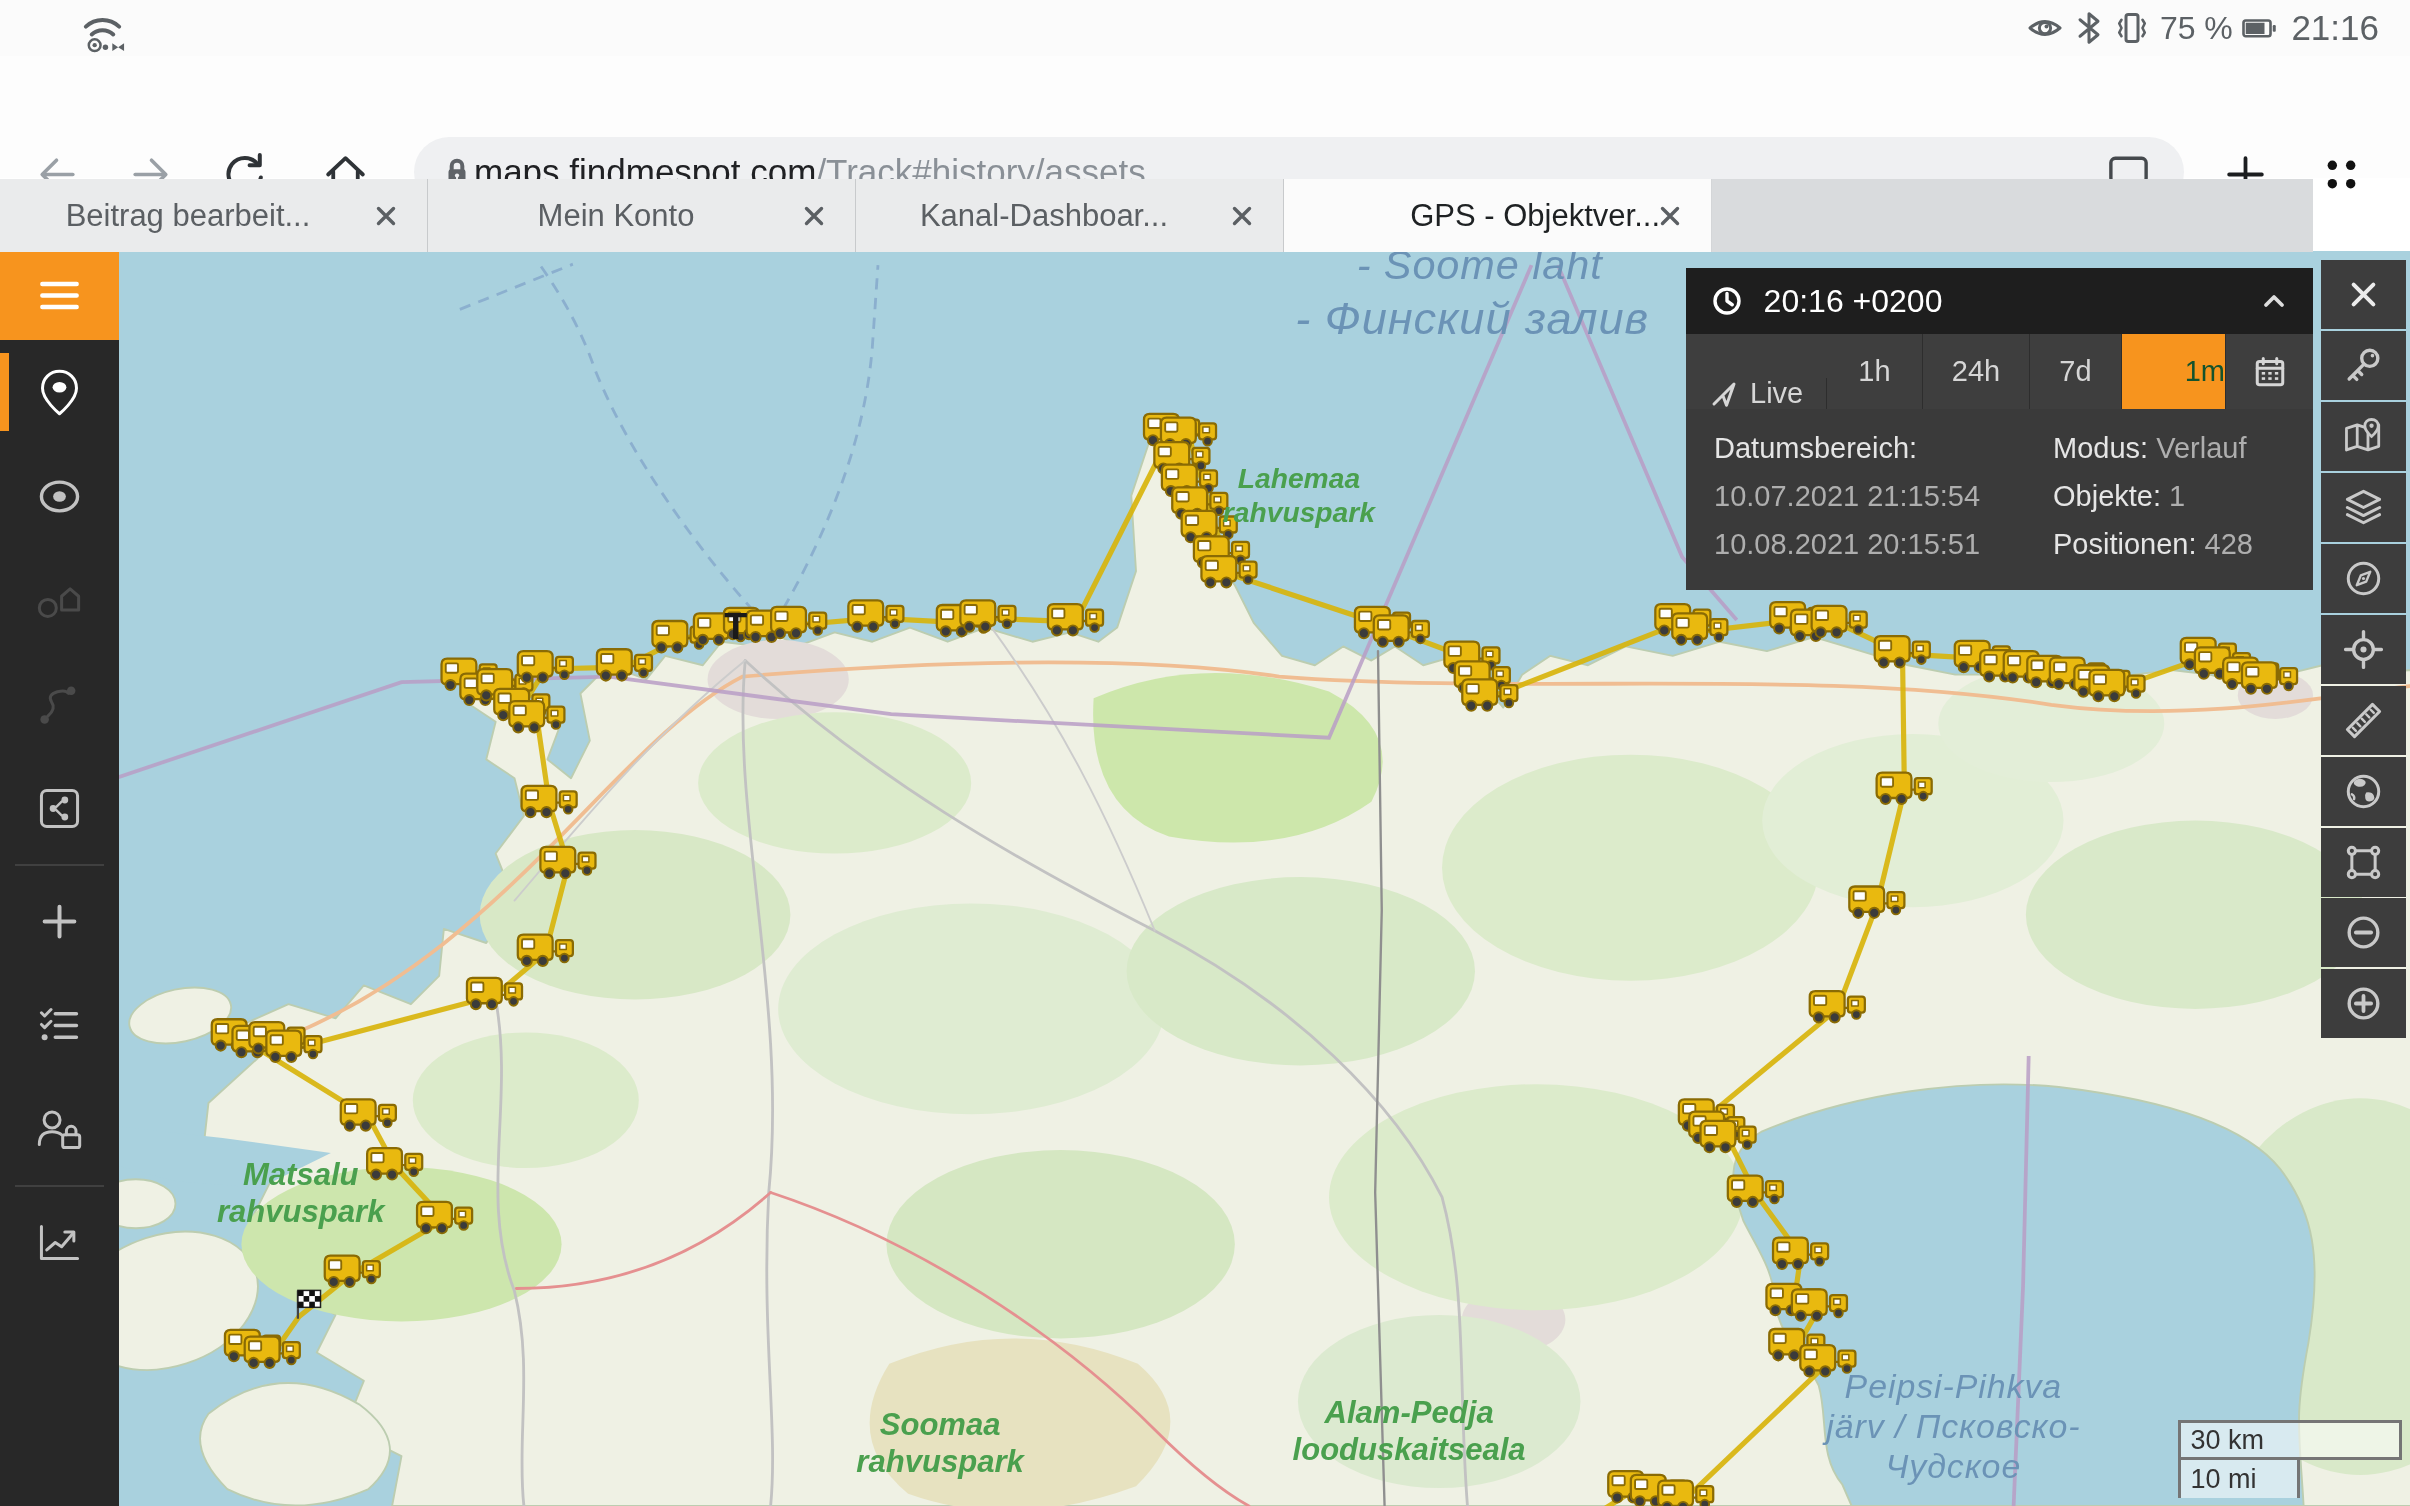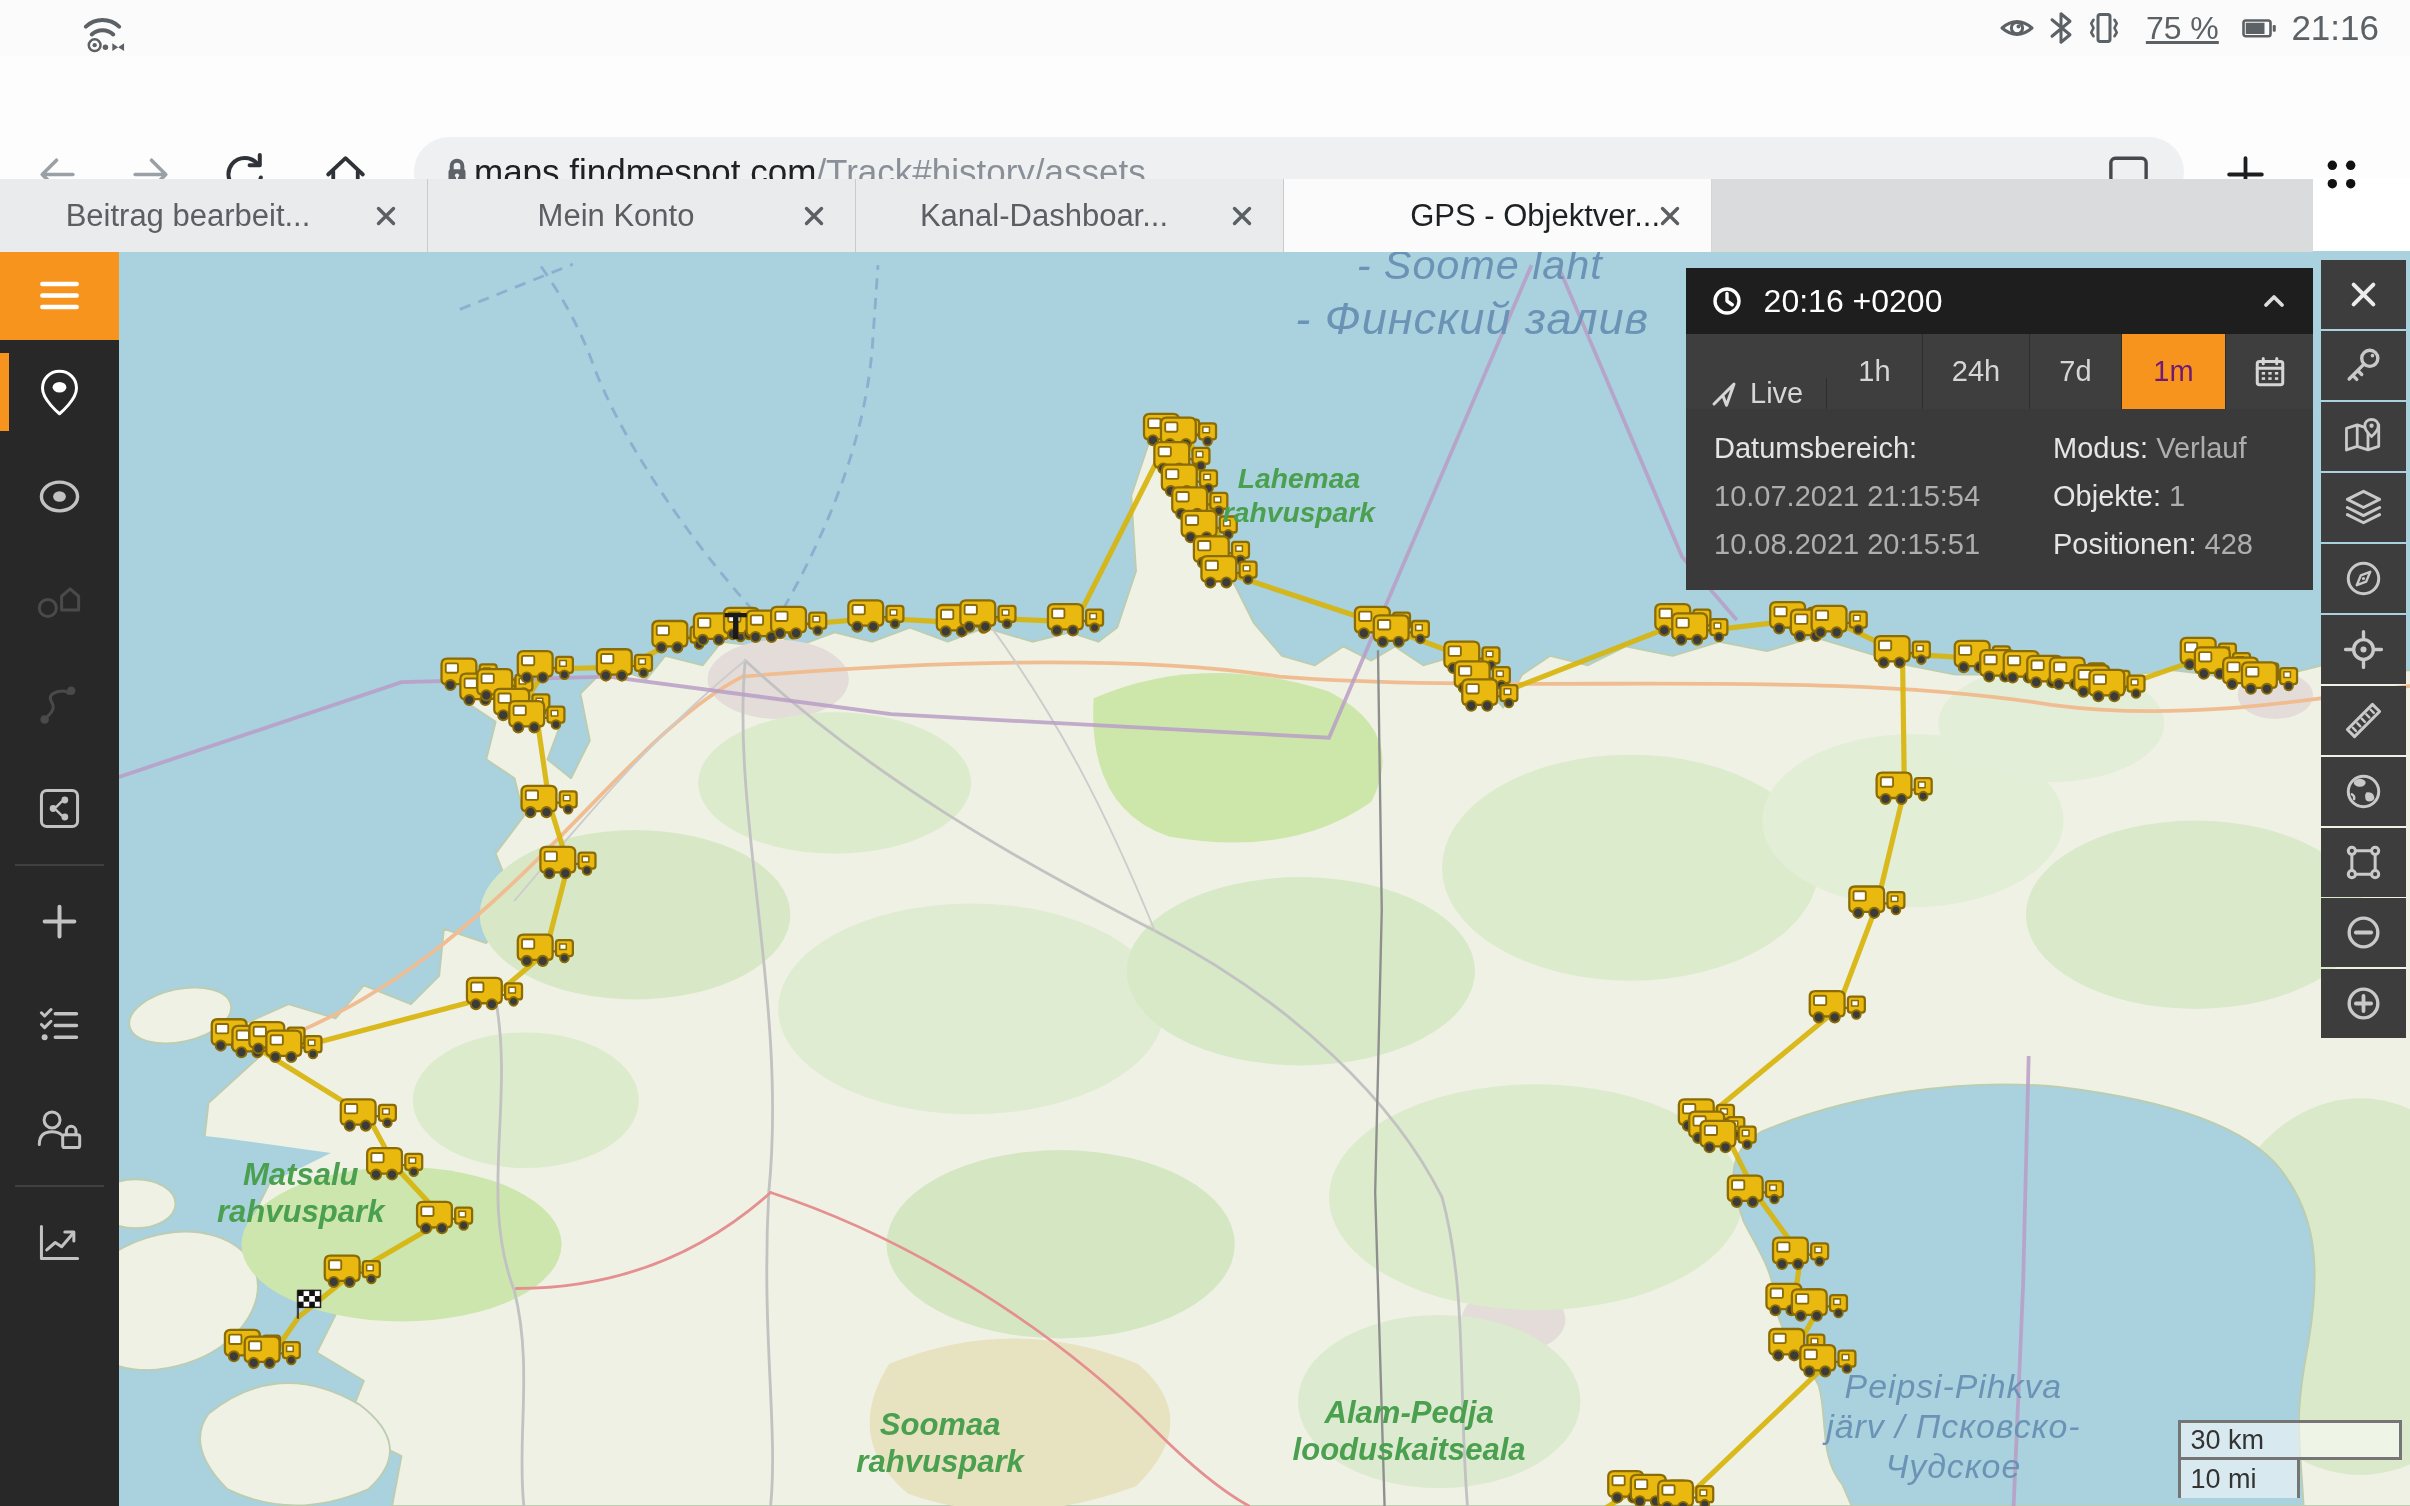--- a/index.html
+++ b/index.html
@@ -6,21 +6,21 @@
   body{width:2411px;height:1507px;overflow:hidden;position:relative;background:#fff;
        font-family:"Liberation Sans",sans-serif;}
   .icon{display:block;}
   .icon path,.icon circle,.icon rect,.icon line,.icon ellipse{vector-effect:non-scaling-stroke;}
 
   
   #status-bar{position:absolute;left:0;top:0;width:2411px;height:56px;background:#fbfbfb;z-index:30;}
   .st-left{position:absolute;left:79px;top:7.5px;width:47px;height:47px;color:#5c6165;}
   .st-right{position:absolute;right:32px;top:0;height:56px;display:flex;align-items:center;gap:7.5px;color:#5c6165;}
   .st-right .icon{width:36px;height:36px;}
-  .st-batt-text{font-size:32px;margin:0 16px;text-decoration:underline;}
+  .st-batt-text{font-size:32px;margin:0 2px;}
   .st-time{font-size:35px;margin-left:5.6px;}
 
   
   #browser-bar{position:absolute;left:0;top:56px;width:2411px;height:122px;background:#fdfdfd;z-index:30;}
   .nav-btn{position:absolute;top:84px;width:68px;height:68px;display:flex;align-items:center;justify-content:center;}
   .nav-btn .icon{width:49px;height:49px;}
   #back-btn{left:22.6px;color:#9aa0a6;}
   #fwd-btn{left:117px;color:#9aa0a6;}
   #reload-btn{left:211px;color:#2f3337;}
   #home-btn{left:311px;color:#2f3337;}
@@ -67,21 +67,21 @@
   
   #tracker-panel{position:absolute;left:1567px;top:17px;width:627px;z-index:12;color:#fff;}
   .tp-header{height:66px;background:#1e1e1e;display:flex;align-items:center;padding:0 22.6px;box-sizing:border-box;}
   .tp-header .tp-clock .icon{width:36px;height:36px;color:#fff;}
   .tp-time{font-size:32px;margin-left:19px;flex:1;}
   .tp-collapse .icon{width:32px;height:32px;color:#ddd;}
   .tp-buttons{display:flex;background:#3e3e3e;height:75px;}
   .tp-btn{display:flex;align-items:center;justify-content:center;gap:11.3px;font-size:29px;color:#d6d6d6;
           border-right:1.9px solid #2d2d2d;box-sizing:border-box;}
   .tp-btn .icon{width:30px;height:30px;}
-  .tp-btn.selected{background:#f7941e;color:#701a75;}
+  .tp-btn.selected{background:#f7941e;color:#14532d;justify-content:flex-end;}
   .tp-cal{flex:1;border-right:none;}
   .tp-cal .icon{width:36px;height:36px;}
   .tp-details{background:#3a3a3a;padding:22.6px 28px 28px;box-sizing:border-box;display:grid;
               grid-template-columns:339px 1fr;row-gap:15px;font-size:29px;line-height:1.15;}
   .tp-label{color:#e5e5e5;}
   .tp-value{color:#aeaeae;}
 
   
   #right-tools{position:absolute;left:2202px;top:9.4px;width:85px;z-index:12;}
   .rt-btn{width:85px;height:69px;background:#3d3d3d;margin-bottom:1.9px;display:flex;align-items:center;

